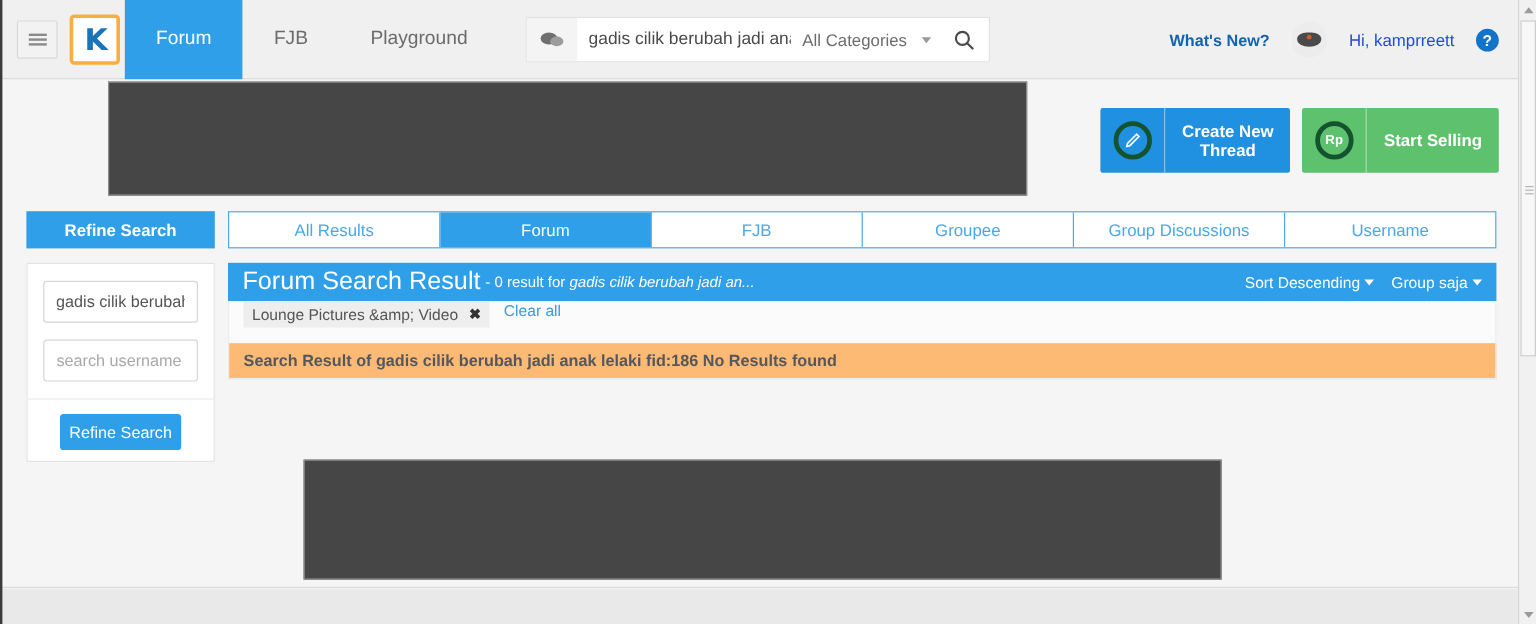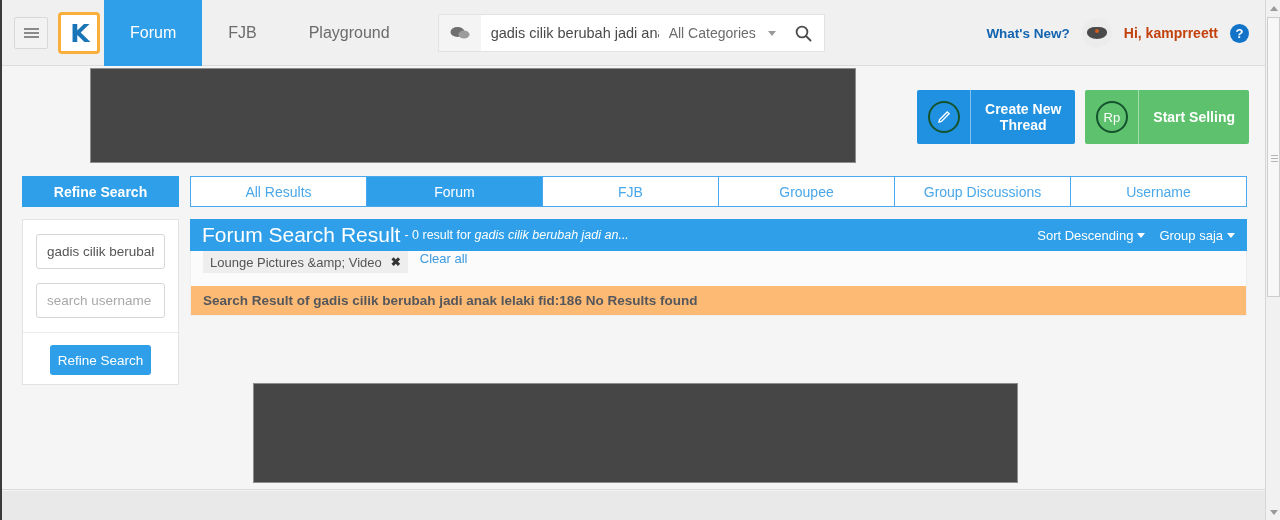--- a/index.html
+++ b/index.html
@@ -98,37 +98,37 @@
     border-top: 5px solid #9a9a9a;
   }
   #search-go {
     width: 40px; height: 36px;
     display: flex; align-items: center; justify-content: center;
     cursor: pointer;
   }
 
   #nav-right {
     margin-left: auto; display: flex; align-items: center;
-    height: 66px; padding-right: 16px; gap: 12px;
+    height: 66px; padding-right: 16px; gap: 18px;
   }
   #whats-new {
     font-size: 13.5px; font-weight: bold; color: #1263b0; cursor: pointer;
   }
   #avatar {
     width: 30px; height: 30px; border-radius: 50%;
     background: #ececec; position: relative; overflow: hidden;
     cursor: pointer;
   }
   #avatar .blob {
     position: absolute; left: 5px; top: 9px;
     width: 20px; height: 12px; background: #4a4a4a;
     border-radius: 45% 45% 55% 55%;
   }
   #avatar .dot { position: absolute; left: 13px; top: 11px; width: 4px; height: 4px; background:#d05a20; border-radius:50%; }
-  #greeting { font-size: 14px; font-weight: bold; color: #c2410c; cursor: pointer; white-space: nowrap; }
+  #greeting { font-size: 14px; font-weight: normal; color: #1d4ed8; cursor: pointer; white-space: nowrap; }
   #help-icon {
     width: 19px; height: 19px; border-radius: 50%;
     background: #1274c8; color: #fff; font-size: 13px; font-weight: bold;
     display: flex; align-items: center; justify-content: center; cursor: pointer;
   }
 
   
   #banner-top {
     position: absolute; left: 90px; top: 68px;
     width: 766px; height: 95px;
@@ -149,23 +149,23 @@
     display: flex; align-items: stretch; height: 54px;
     border-radius: 2px; cursor: pointer; overflow: hidden;
   }
   .act-btn.blue { background: #2090e0; }
   .act-btn.green { background: #5ec16d; }
   .act-ico {
     width: 54px; display: flex; align-items: center; justify-content: center;
     border-right: 1px solid rgba(255,255,255,.45);
   }
   .circ {
-    width: 32px; height: 32px; border: 2px solid #14532d; border-radius: 50%;
-    display: flex; align-items: center; justify-content: center;
-    color: #fff; font-size: 13px; font-weight: normal;
+    width: 32px; height: 32px; border: 4px solid #14532d; border-radius: 50%;
+    display: flex; align-items: center; justify-content: center;
+    color: #fff; font-size: 11px; font-weight: bold;
   }
   .act-label {
     display: flex; align-items: center; padding: 0 14px;
     color: #fff; font-size: 14px; font-weight: bold; line-height: 1.15;
     text-align: center; white-space: pre-line;
   }
 
   
   #refine-btn {
     position: absolute; left: 22px; top: 176px;

